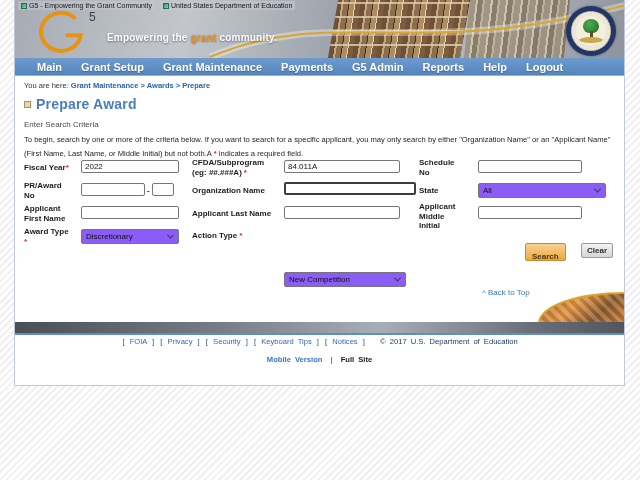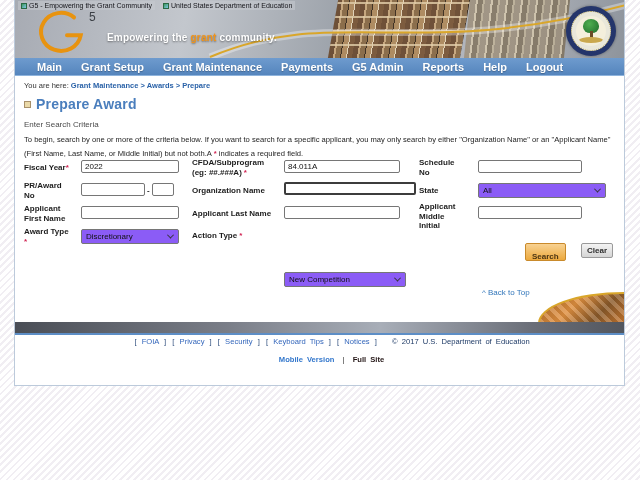--- a/index.html
+++ b/index.html
@@ -75,21 +75,21 @@
 
   
   .chairs { position:absolute; right:0; top:292px; width:86px; height:31px;
     border-top-left-radius:100% 100%; border-top:2px solid #d9a62a; border-left:2px solid #d9a62a;
     background:
       repeating-linear-gradient(45deg, rgba(255,255,255,.18) 0 4px, rgba(0,0,0,.08) 4px 8px),
       linear-gradient(135deg,#b06a28,#e09040 40%,#8a5a2a 70%,#c87830); }
   .strip { position:absolute; left:0; top:322px; width:100%; height:13px;
     background:linear-gradient(90deg,#4a4e56,#7a7e88 35%,#a8aeb8 60%,#6a6e78 85%,#52565e);
     border-bottom:2px solid #5d8ec6; }
-  .foot { position:absolute; left:12px; top:337px; width:100%; }
+  .foot { position:absolute; left:0; top:337px; width:100%; }
   .foot-links { text-align:center; font-size:7.6px; color:#2a4a7a; word-spacing:2px; }
   .foot-links a { color:#3366bb; text-decoration:none; cursor:pointer; }
   .foot-links .brk { color:#2a4a7a; margin:0 1px; }
   .foot-links .copy { margin-left:10px; color:#1e3a66; }
   .foot-mobile { text-align:center; font-size:7.6px; margin-top:9px; color:#222; word-spacing:2px; }
   .foot-mobile a { color:#3377cc; text-decoration:none; cursor:pointer;font-weight:bold; }
   .foot-mobile .fs { font-weight:bold; color:#241616; }
   .foot-mobile .dv { margin:0 4px; color:#333; }
 </style>
 </head>

